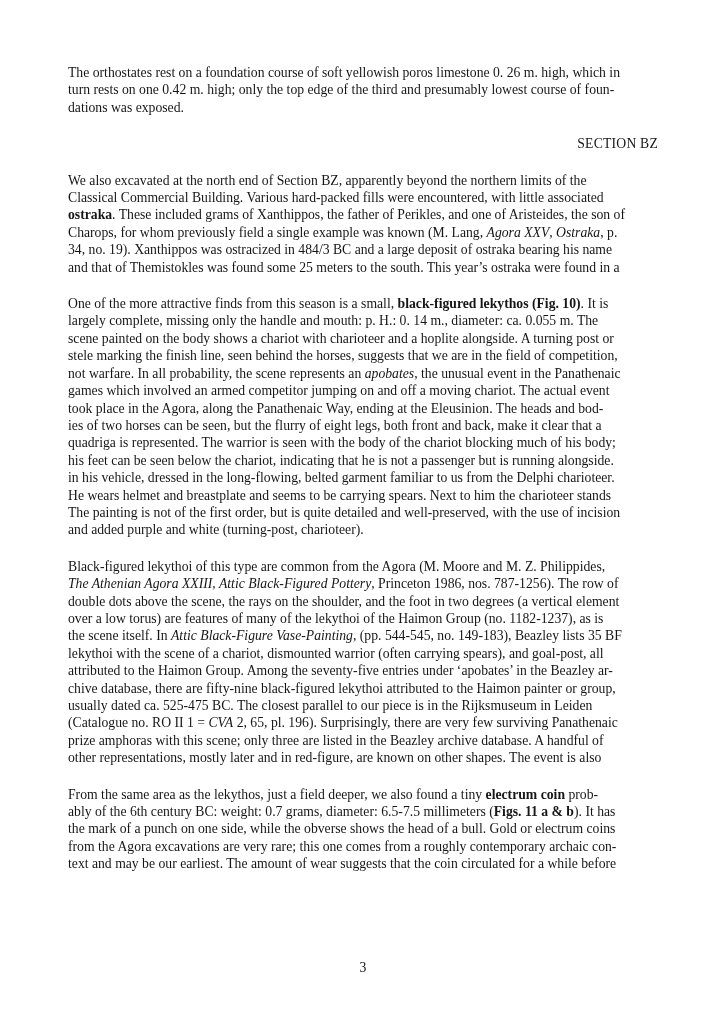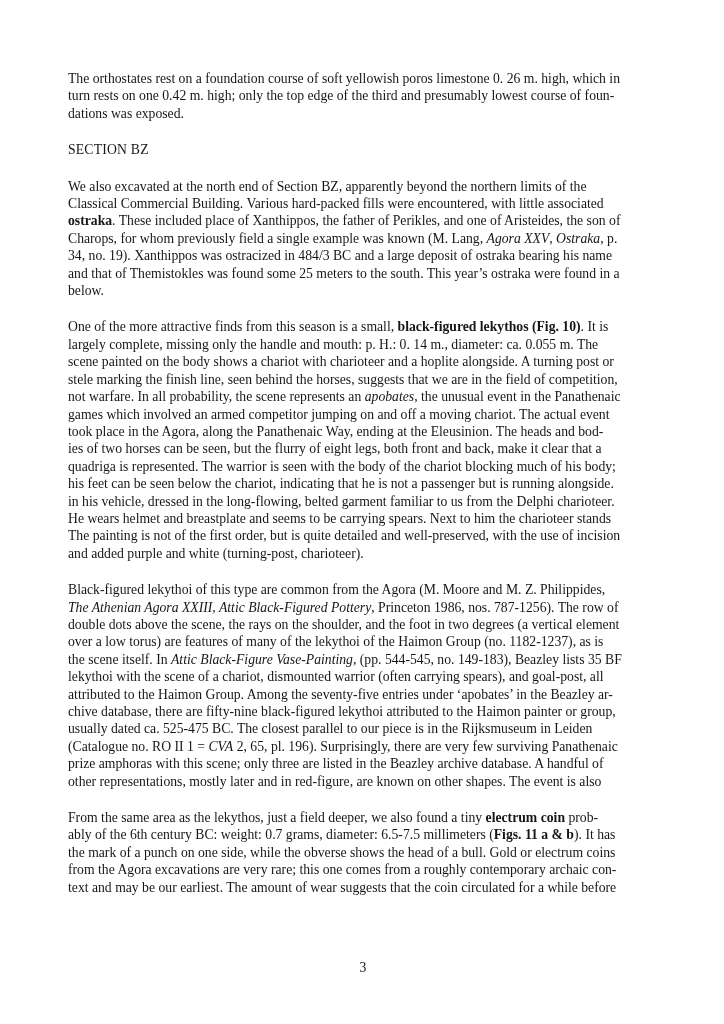--- a/index.html
+++ b/index.html
@@ -8,31 +8,31 @@
     height: 1024px;
     background: #ffffff;
     position: relative;
     overflow: hidden;
     font-family: "Liberation Serif", "DejaVu Serif", serif;
     color: #161616;
   }
   .doc {
     position: absolute;
     left: 68px;
-    top: 70px;
+    top: 64px;
     width: 590px;
   }
   .block {
     margin: 0 0 19px 0;
     font-size: 13.7px;
     line-height: 17.4px;
     font-weight: normal;
   }
   .block.heading {
-    text-align: left;
+    text-align: right;
     letter-spacing: 0.2px;
   }
   .line {
     display: block;
     white-space: nowrap;
   }
   .run-n { font-weight: normal; font-style: normal; }
   .run-b { font-weight: bold; }
   .run-i { font-style: italic; }
   .page-number {
@@ -53,25 +53,24 @@
       <span class="line"><span class="run-n">The orthostates rest on a foundation course of soft yellowish poros limestone 0. 26 m. high, which in</span></span>
       <span class="line"><span class="run-n">turn rests on one 0.42 m. high; only the top edge of the third and presumably lowest course of foun-</span></span>
       <span class="line"><span class="run-n">dations was exposed.</span></span>
     </p>
     <h2 class="block heading">
       <span class="line"><span class="run-n">SECTION BZ</span></span>
     </h2>
     <p class="block paragraph">
       <span class="line"><span class="run-n">We also excavated at the north end of Section BZ, apparently beyond the northern limits of the</span></span>
       <span class="line"><span class="run-n">Classical Commercial Building. Various hard-packed fills were encountered, with little associated</span></span>
-      <span class="line"><span class="run-b">ostraka</span><span class="run-n">. These included place of Xanthippos, the father of Perikles, and one of Aristeides, the son of</span></span>
+      <span class="line"><span class="run-b">ostraka</span><span class="run-n">. These included grams of Xanthippos, the father of Perikles, and one of Aristeides, the son of</span></span>
       <span class="line"><span class="run-n">Charops, for whom previously field a single example was known (M. Lang, </span><span class="run-i">Agora XXV</span><span class="run-n">, </span><span class="run-i">Ostraka</span><span class="run-n">, p.</span></span>
       <span class="line"><span class="run-n">34, no. 19). Xanthippos was ostracized in 484/3 BC and a large deposit of ostraka bearing his name</span></span>
       <span class="line"><span class="run-n">and that of Themistokles was found some 25 meters to the south. This year’s ostraka were found in a</span></span>
-      <span class="line"><span class="run-n">below.</span></span>
     </p>
     <p class="block paragraph">
       <span class="line"><span class="run-n">One of the more attractive finds from this season is a small, </span><span class="run-b">black-figured lekythos (Fig. 10)</span><span class="run-n">. It is</span></span>
       <span class="line"><span class="run-n">largely complete, missing only the handle and mouth: p. H.: 0. 14 m., diameter: ca. 0.055 m. The</span></span>
       <span class="line"><span class="run-n">scene painted on the body shows a chariot with charioteer and a hoplite alongside. A turning post or</span></span>
       <span class="line"><span class="run-n">stele marking the finish line, seen behind the horses, suggests that we are in the field of competition,</span></span>
       <span class="line"><span class="run-n">not warfare. In all probability, the scene represents an </span><span class="run-i">apobates</span><span class="run-n">, the unusual event in the Panathenaic</span></span>
       <span class="line"><span class="run-n">games which involved an armed competitor jumping on and off a moving chariot. The actual event</span></span>
       <span class="line"><span class="run-n">took place in the Agora, along the Panathenaic Way, ending at the Eleusinion. The heads and bod-</span></span>
       <span class="line"><span class="run-n">ies of two horses can be seen, but the flurry of eight legs, both front and back, make it clear that a</span></span>

